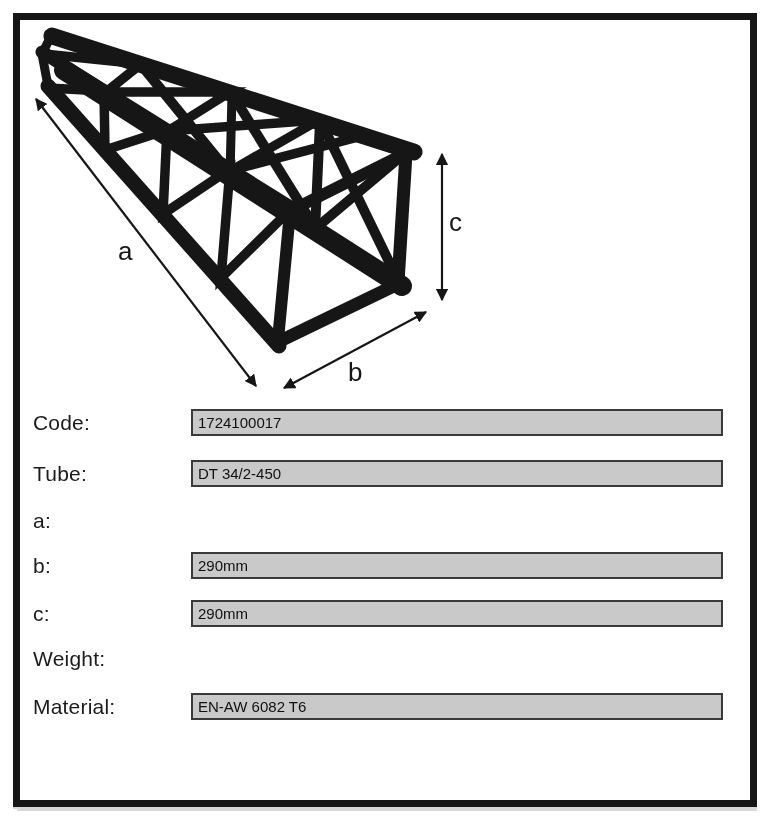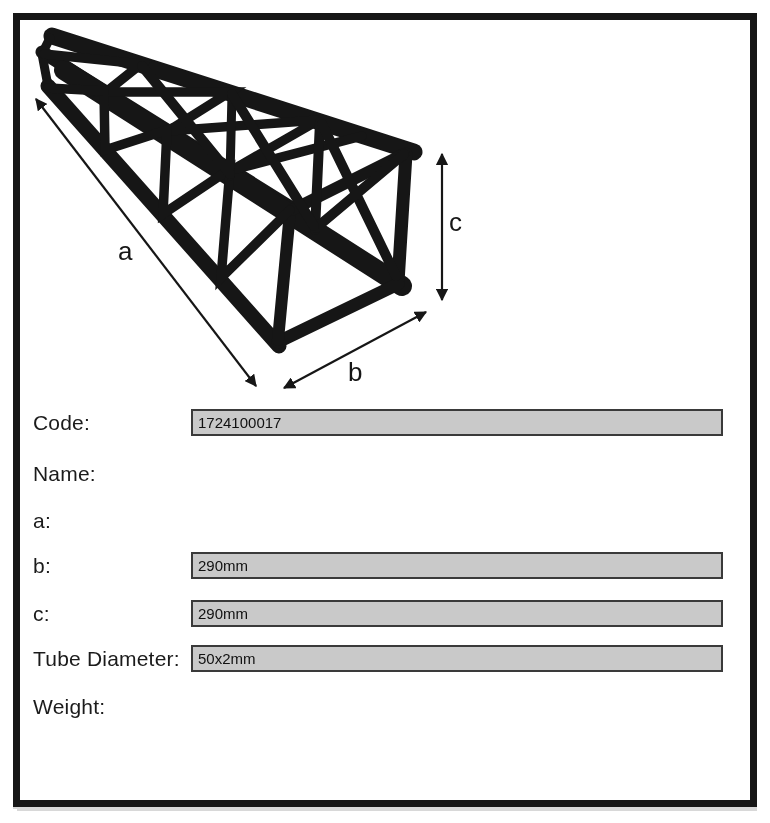--- a/index.html
+++ b/index.html
@@ -99,42 +99,43 @@
     </svg>
 
     <div class="rows">
 
       <div class="row">
         <span class="row-label">Code:</span>
         <div class="row-value">1724100017</div>
       </div>
 
       <div class="row">
-        <span class="row-label">Name:</span>
+        <span class="row-label">Tube:</span>
+        <div class="row-value">DT 34/2-450</div>
       </div>
 
       <div class="row">
         <span class="row-label">a:</span>
       </div>
 
       <div class="row">
         <span class="row-label">b:</span>
         <div class="row-value">290mm</div>
       </div>
 
       <div class="row">
         <span class="row-label">c:</span>
         <div class="row-value">290mm</div>
       </div>
 
-      <div class="row">
-        <span class="row-label">Tube Diameter:</span>
-        <div class="row-value">50x2mm</div>
-      </div>
 
       <div class="row">
         <span class="row-label">Weight:</span>
       </div>
 
+      <div class="row">
+        <span class="row-label">Material:</span>
+        <div class="row-value">EN-AW 6082 T6</div>
+      </div>
 
     </div>
   </div>
 </div>
 
 </body></html>

